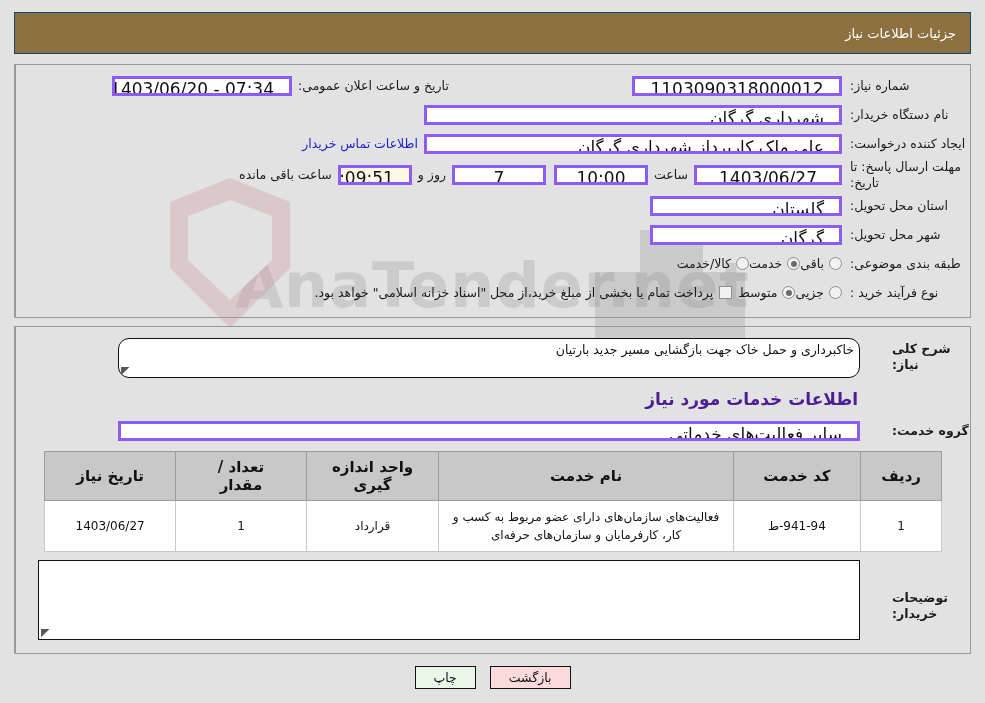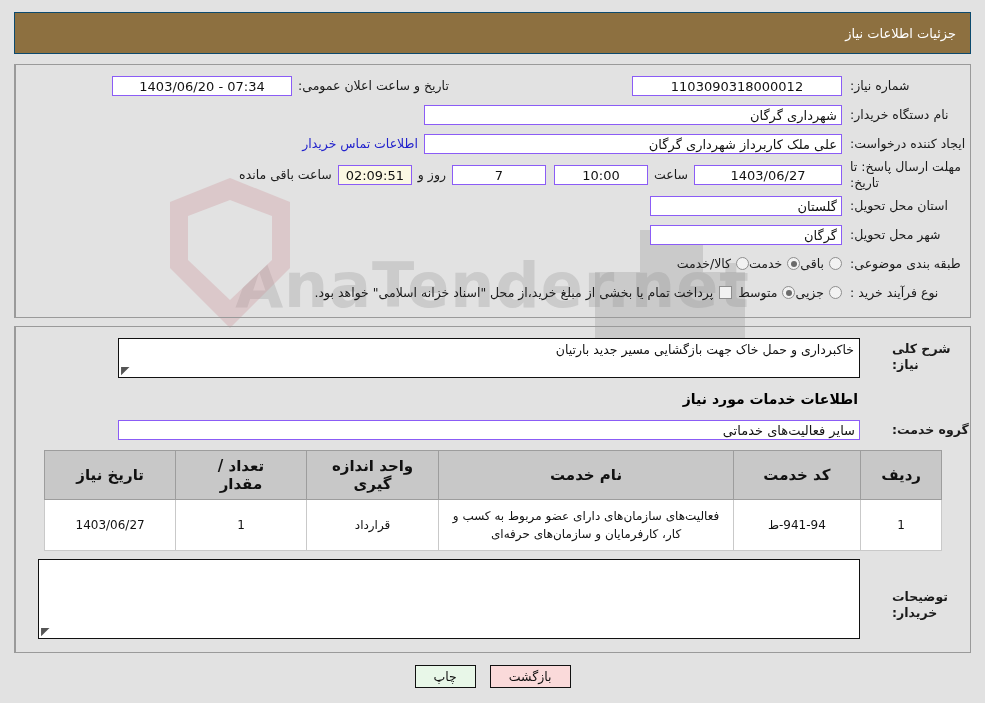--- a/index.html
+++ b/index.html
@@ -108,27 +108,27 @@
     font-size: 12.5px;
     color: #1b1b1b;
     text-align: left;
     padding-left: 8px;
     box-sizing: border-box;
     flex: 0 0 auto;
     line-height: 1.25;
   }
   .lbl-right { width: 128px; padding-right: 0; text-align: left; }
   .fld {
-    border: 1px solid #8b5cf6;
+    border: 3px solid #8b5cf6;
     background: #fff;
     height: 20px;
     line-height: 20px;
-    font-size: 13px;
+    font-size: 17px;
     color: #111;
-    padding: 0 4px;
+    padding: 0 15px;
     box-sizing: border-box;
     text-align: center;
     overflow: hidden;
     white-space: nowrap;
   }
   .fld.rtl-text { text-align: right; }
   .fld.timer { background: #fbf8e3; font-family: "DejaVu Sans", sans-serif; }
   .gap { width: 8px; flex: 0 0 auto; }
   .inline-lbl {
     font-size: 12.5px;
@@ -209,27 +209,27 @@
   }
   .ta .grip {
     position: absolute;
     left: 2px; bottom: 1px;
     width: 10px; height: 10px;
     color: #555;
     font-size: 11px;
     line-height: 10px;
     transform: scaleX(-1);
   }
-  .ta-need { width: 742px; height: 40px; }
+  .ta-need { width: 742px; height: 40px; border-radius: 11px; }
   .ta-notes { width: 822px; height: 80px; }
 
   .section-head {
-    font-size: 14px;
+    font-size: 17px;
     font-weight: bold;
-    color: #000000;
+    color: #4c1d95;
     padding: 4px 0 4px 0;
   }
   .bold-lbl { font-weight: bold; padding-left: 32px; }
 
   
   .tbl-wrap { padding: 6px 0 4px 0; }
   table.items {
     border-collapse: collapse;
     margin: 0 auto;
     width: 898px;

